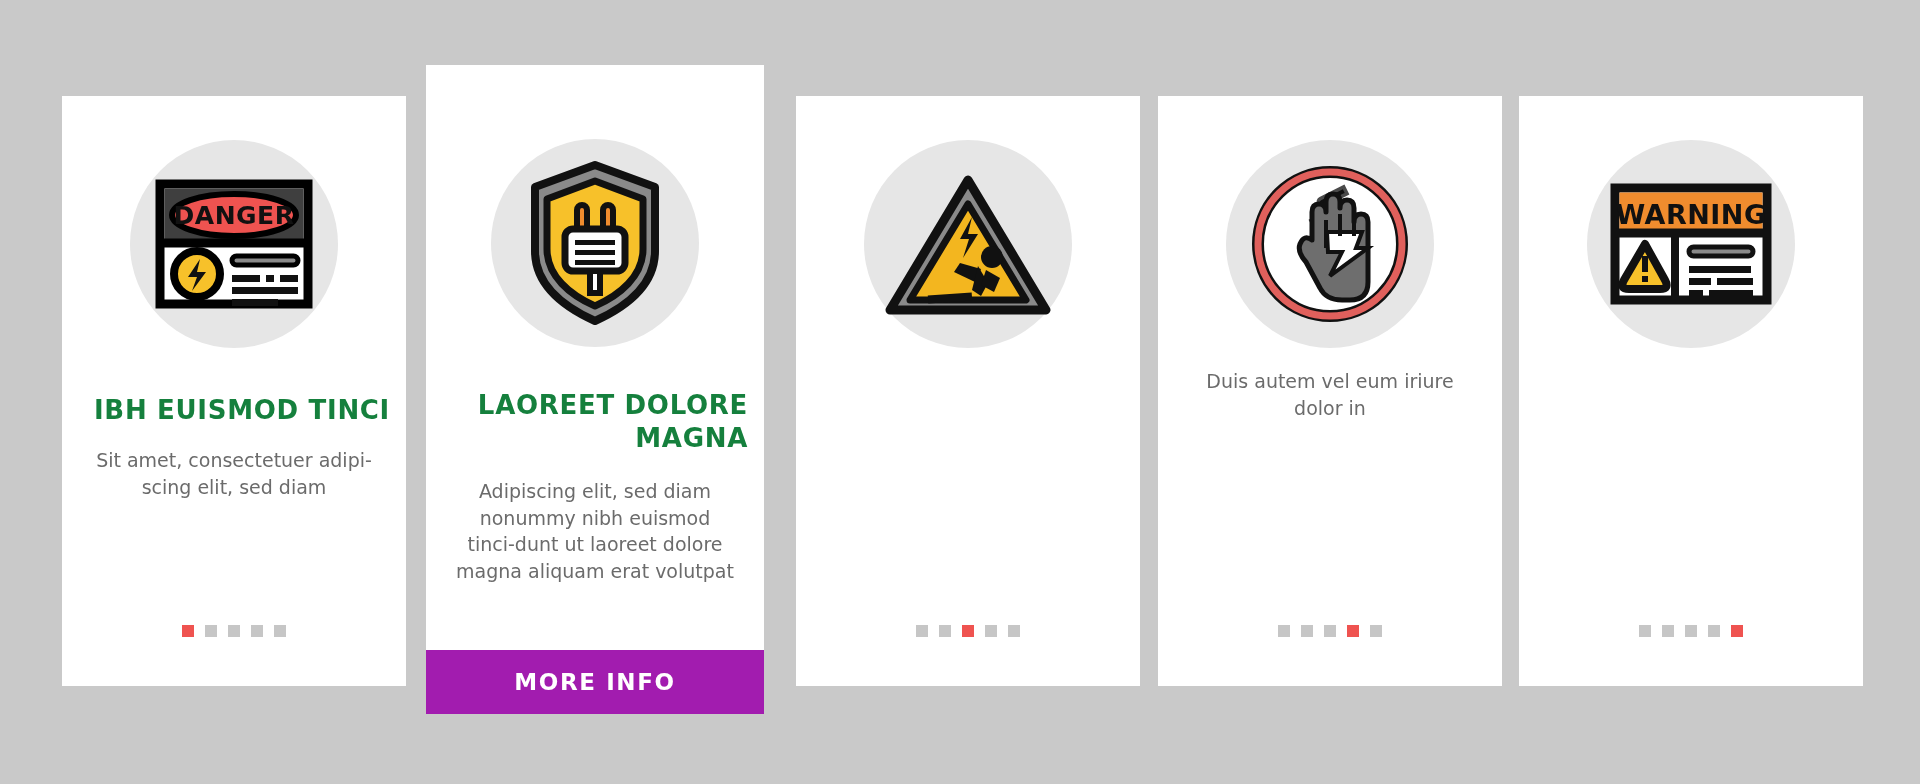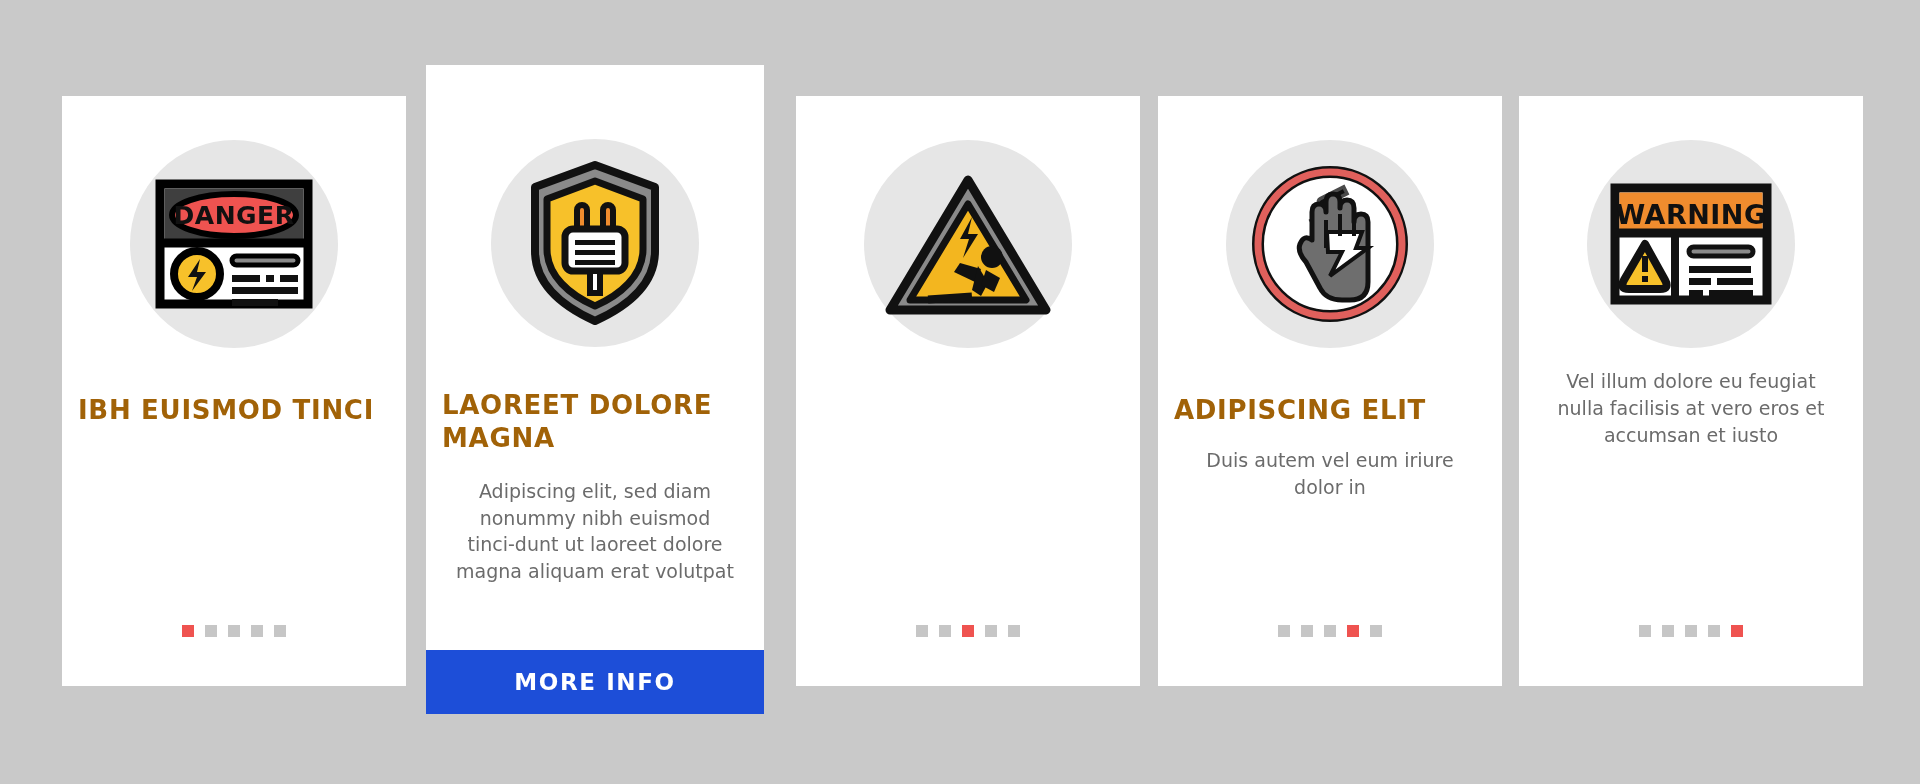--- a/index.html
+++ b/index.html
@@ -62,26 +62,26 @@
     border-radius: 50%;
     background: #e6e6e6;
   }
   .icon-svg {
     position: relative;
     width: 200px;
     height: 200px;
   }
 
   .card-title {
-    color: #a16207;
+    color: #15803d;
     font-weight: bold;
     font-size: 26px;
     letter-spacing: 0.7px;
     line-height: 1.28;
-    text-align: left;
+    text-align: right;
     margin: 0;
     padding: 0 16px;
     box-sizing: border-box;
     width: 100%;
   }
   .card.std .card-title { margin-top: 46px; }
   .card.featured .card-title { margin-top: 42px; font-size: 26px; }
 
   .card-body {
     color: #6b6b6b;
@@ -107,21 +107,21 @@
   }
   .dot {
     width: 12px;
     height: 12px;
     background: #c6c6c6;
   }
   .dot.active { background: #ef5350; }
 
   .cta {
     width: 100%;
-    background: #1d4ed8;
+    background: #a21caf;
     color: #ffffff;
     font-weight: bold;
     font-size: 23px;
     letter-spacing: 1.6px;
     text-align: center;
     padding: 19px 0 19px 0;
     box-sizing: border-box;
     border: 0;
     cursor: pointer;
     font-family: inherit;
@@ -146,20 +146,21 @@
         <polygon points="66,115 54,133 63,133 58,147 72,128 63,128" fill="#111"></polygon>
         <rect x="98" y="112" width="66" height="9" rx="4.5" fill="#8a8a8a" stroke="#000" stroke-width="5"></rect>
         <rect x="98" y="131" width="28" height="7" fill="#111"></rect>
         <rect x="132" y="131" width="8" height="7" fill="#111"></rect>
         <rect x="146" y="131" width="18" height="7" fill="#111"></rect>
         <rect x="98" y="143" width="66" height="7" fill="#111"></rect>
         <rect x="98" y="155" width="46" height="7" fill="#111"></rect>
       </svg>
     </div>
     <div class="card-title">IBH EUISMOD TINCI</div>
+    <div class="card-body">Sit amet, consectetuer adipi-scing elit, sed diam</div>
     <div class="spacer"></div>
     <div class="dots">
       <span class="dot active"></span>
       <span class="dot"></span>
       <span class="dot"></span>
       <span class="dot"></span>
       <span class="dot"></span>
     </div>
   </div>
 
@@ -216,21 +217,20 @@
         <circle cx="100" cy="100" r="72" fill="none" stroke="#e0605c" stroke-width="7"></circle>
         <path d="M112 48 L92 58 L104 68 L86 78" fill="none" stroke="#4a4a4a" stroke-width="11" stroke-linejoin="round" stroke-linecap="square"></path>
         <path d="M112 48 L92 58 L104 68 L86 78" fill="none" stroke="#111" stroke-width="4" stroke-linejoin="round" stroke-linecap="square"></path>
         <path d="M82 96 q-8 -6 -12 4 q-3 8 6 18 l14 26 q6 12 22 12 h8 q18 0 18 -18 V78 q0 -8 -7 -8 q-7 0 -7 8 v-14 q0 -8 -7 -8 q-7 0 -7 8 v-6 q0 -8 -7 -8 q-7 0 -7 8 v10 q0 -8 -7 -8 q-7 0 -7 8 Z" fill="#6e6e6e" stroke="#111" stroke-width="5" stroke-linejoin="round"></path>
         <polygon points="97,88 132,88 126,104 138,104 100,132 112,108 98,108" fill="#fff" stroke="#111" stroke-width="4"></polygon>
         <line x1="96" y1="76" x2="96" y2="104" stroke="#111" stroke-width="4"></line>
         <line x1="110" y1="70" x2="110" y2="92" stroke="#111" stroke-width="4"></line>
         <line x1="124" y1="74" x2="124" y2="92" stroke="#111" stroke-width="4"></line>
       </svg>
     </div>
-    <div class="card-title">ADIPISCING ELIT</div>
     <div class="card-body">Duis autem vel eum iriure dolor in</div>
     <div class="spacer"></div>
     <div class="dots">
       <span class="dot"></span>
       <span class="dot"></span>
       <span class="dot"></span>
       <span class="dot active"></span>
       <span class="dot"></span>
     </div>
   </div>
@@ -249,21 +249,20 @@
         <rect x="51" y="112" width="6" height="16" fill="#111"></rect>
         <rect x="51" y="132" width="6" height="6" fill="#111"></rect>
         <rect x="98" y="103" width="64" height="9" rx="4.5" fill="#8a8a8a" stroke="#111" stroke-width="5"></rect>
         <rect x="98" y="122" width="62" height="7" fill="#111"></rect>
         <rect x="98" y="134" width="22" height="7" fill="#111"></rect>
         <rect x="126" y="134" width="36" height="7" fill="#111"></rect>
         <rect x="98" y="146" width="14" height="7" fill="#111"></rect>
         <rect x="118" y="146" width="44" height="7" fill="#111"></rect>
       </svg>
     </div>
-    <div class="card-body">Vel illum dolore eu feugiat nulla facilisis at vero eros et accumsan et iusto</div>
     <div class="spacer"></div>
     <div class="dots">
       <span class="dot"></span>
       <span class="dot"></span>
       <span class="dot"></span>
       <span class="dot"></span>
       <span class="dot active"></span>
     </div>
   </div>
 

